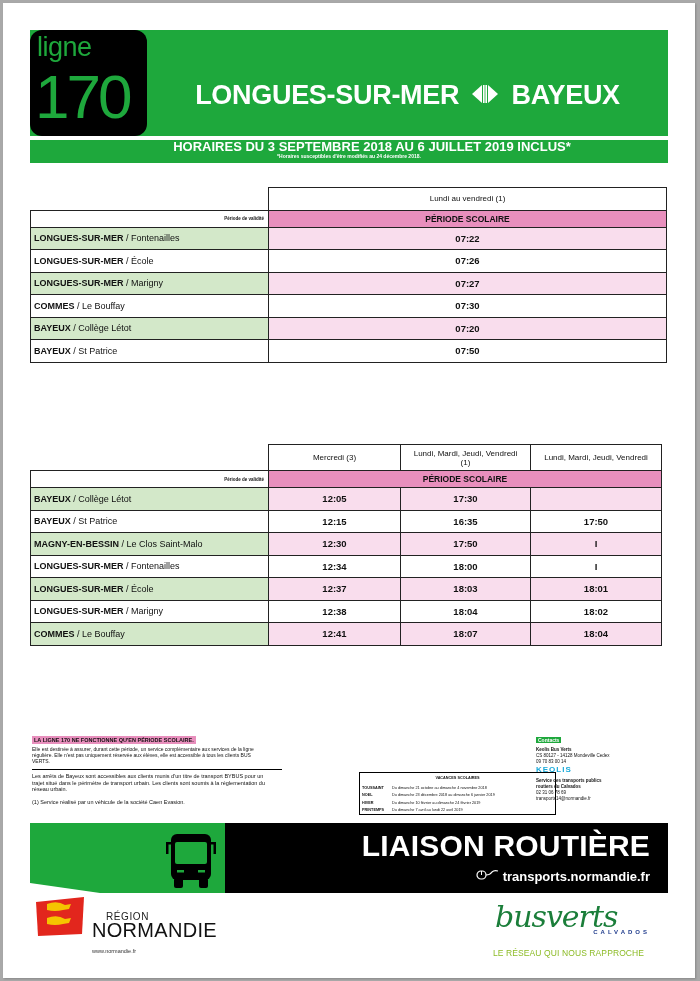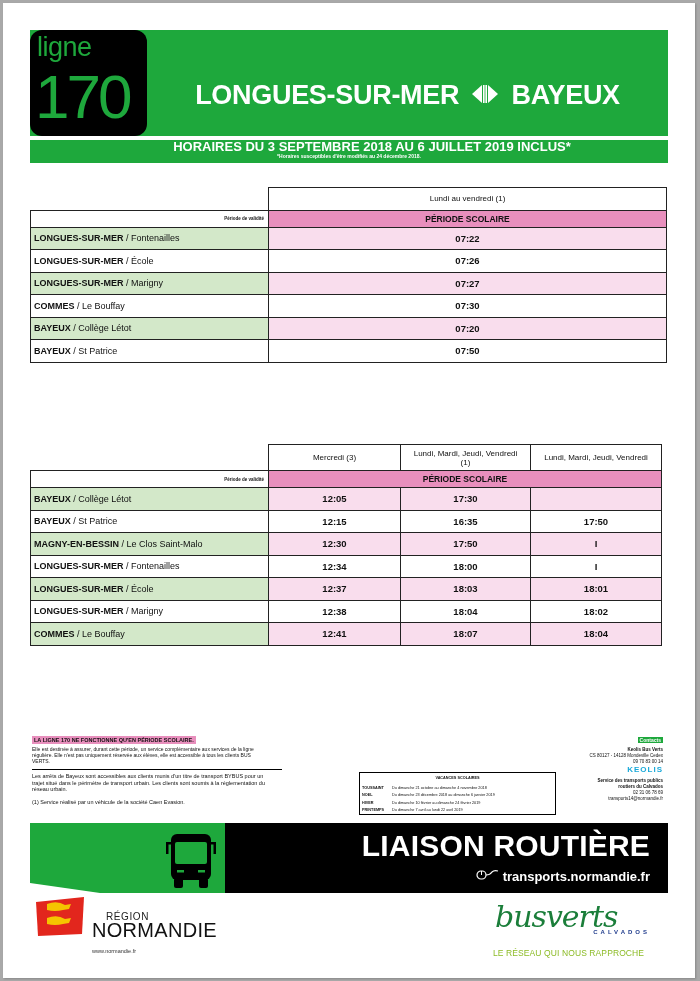--- a/index.html
+++ b/index.html
@@ -42,21 +42,21 @@
   .notice-title { position: absolute; left: 29px; top: 733px; background: #e88fbd; font-size: 5.5px; font-weight: bold; padding: 1px 2px; white-space: nowrap; }
   .notice-p1 { position: absolute; left: 29px; top: 743px; width: 230px; font-size: 5px; line-height: 6px; }
   .notice-rule { position: absolute; left: 29px; top: 766px; width: 250px; height: 0; border-top: 1.3px solid #000; }
   .notice-p2 { position: absolute; left: 29px; top: 770px; width: 235px; font-size: 5.5px; line-height: 6.5px; }
   .notice-p3 { position: absolute; left: 29px; top: 796px; font-size: 5.5px; }
   .vac { position: absolute; left: 356px; top: 769px; width: 195px; height: 41px; border: 1.2px solid #000; font-size: 3.8px; }
   .vac-title { text-align: center; font-weight: bold; padding-top: 3px; height: 8px; }
   .vac-row { display: flex; height: 7.5px; align-items: center; }
   .vac-row .k { width: 30px; padding-left: 2px; font-weight: bold; }
   .vac-row .v { flex: 1; }
-  .contacts { position: absolute; right: 32px; top: 734px; width: 140px; text-align: right; font-size: 4.5px; line-height: 6px; }
+  .contacts { position: absolute; right: 19px; top: 734px; width: 140px; text-align: left; font-size: 4.5px; line-height: 6px; }
   .contacts .badge { display: inline-block; background: #1ea83c; color: #fff; font-weight: bold; font-size: 5px; padding: 0 2px; margin-bottom: 4px; }
   .contacts .b { font-weight: bold; }
   .keolis { color: #19a9d9; font-weight: bold; font-size: 8px; letter-spacing: 1px; line-height: 9px; }
 
   
   .banner { position: absolute; left: 27px; top: 820px; width: 638px; height: 70px; background: #000; }
   .banner-green { position: absolute; left: 0; top: 0; width: 195px; height: 70px; background: #1ea83c; }
   .banner-notch { position: absolute; left: 0; top: 60px; width: 0; height: 0; border-left: 70px solid #fff; border-top: 10px solid transparent; }
   .bus-icon { position: absolute; left: 135px; top: 9px; }
   .banner-title { position: absolute; right: 18px; top: 6px; color: #fff; font-weight: bold; font-size: 30px; letter-spacing: 0.2px; }

